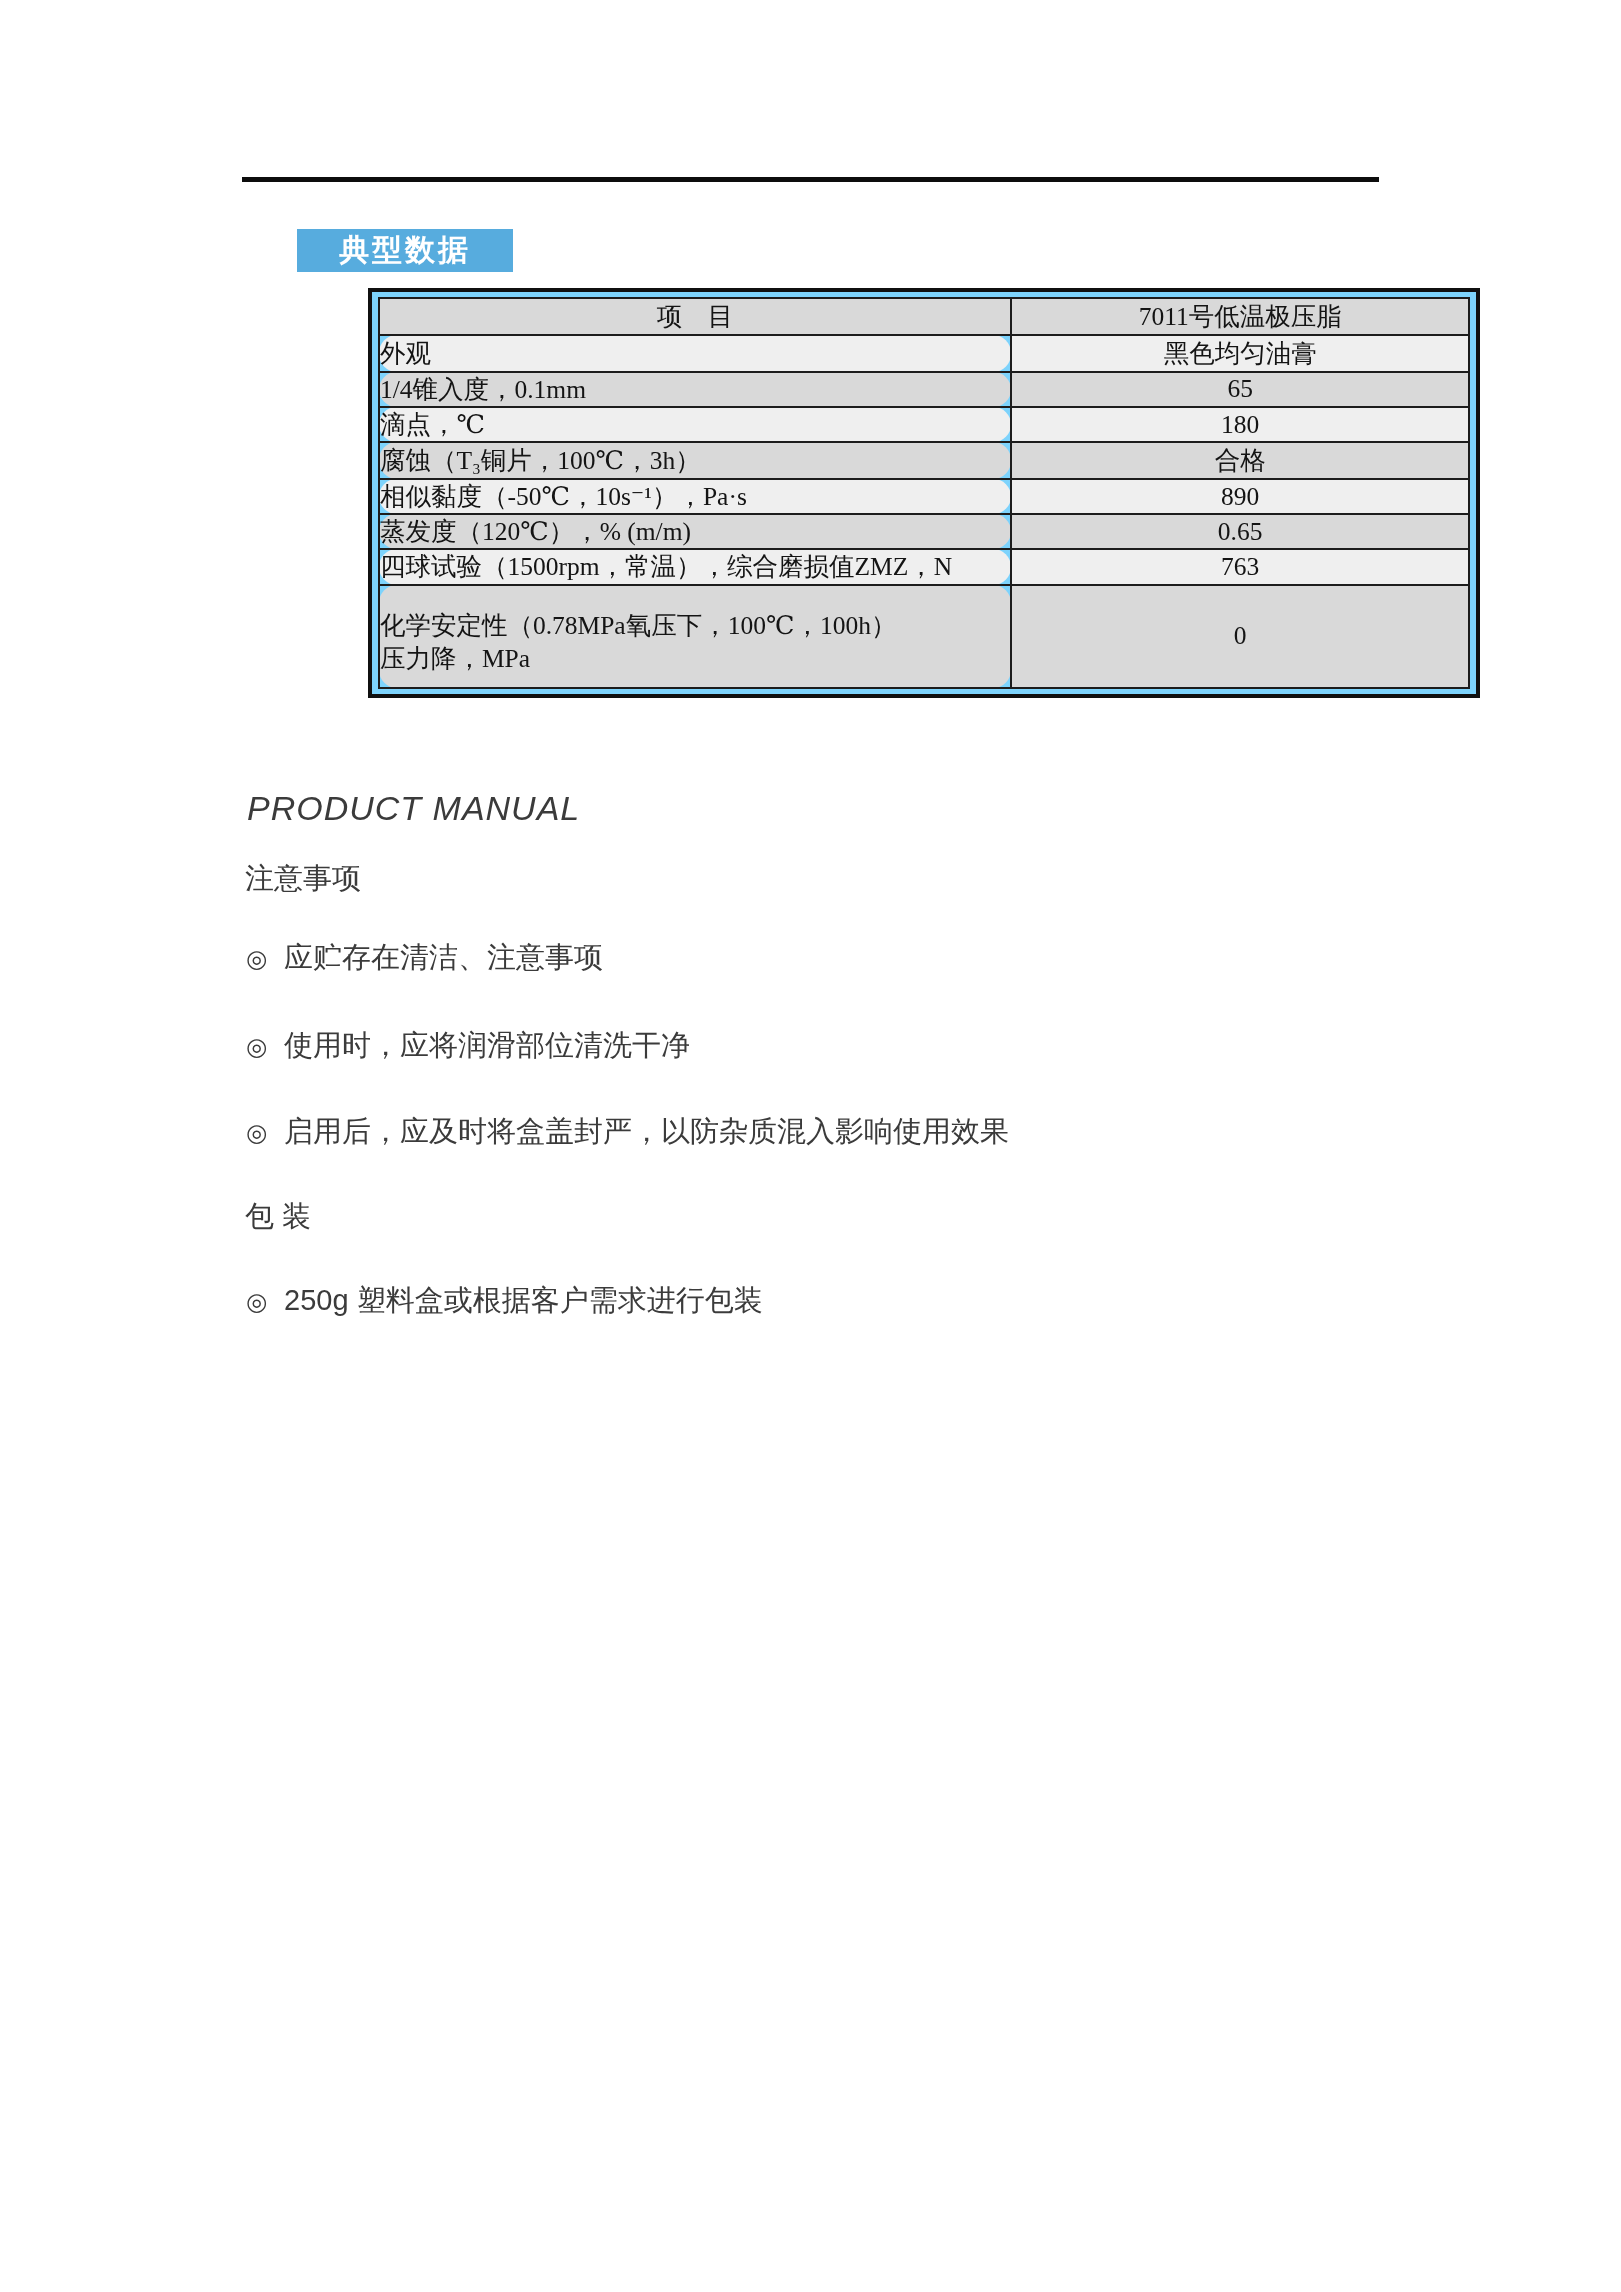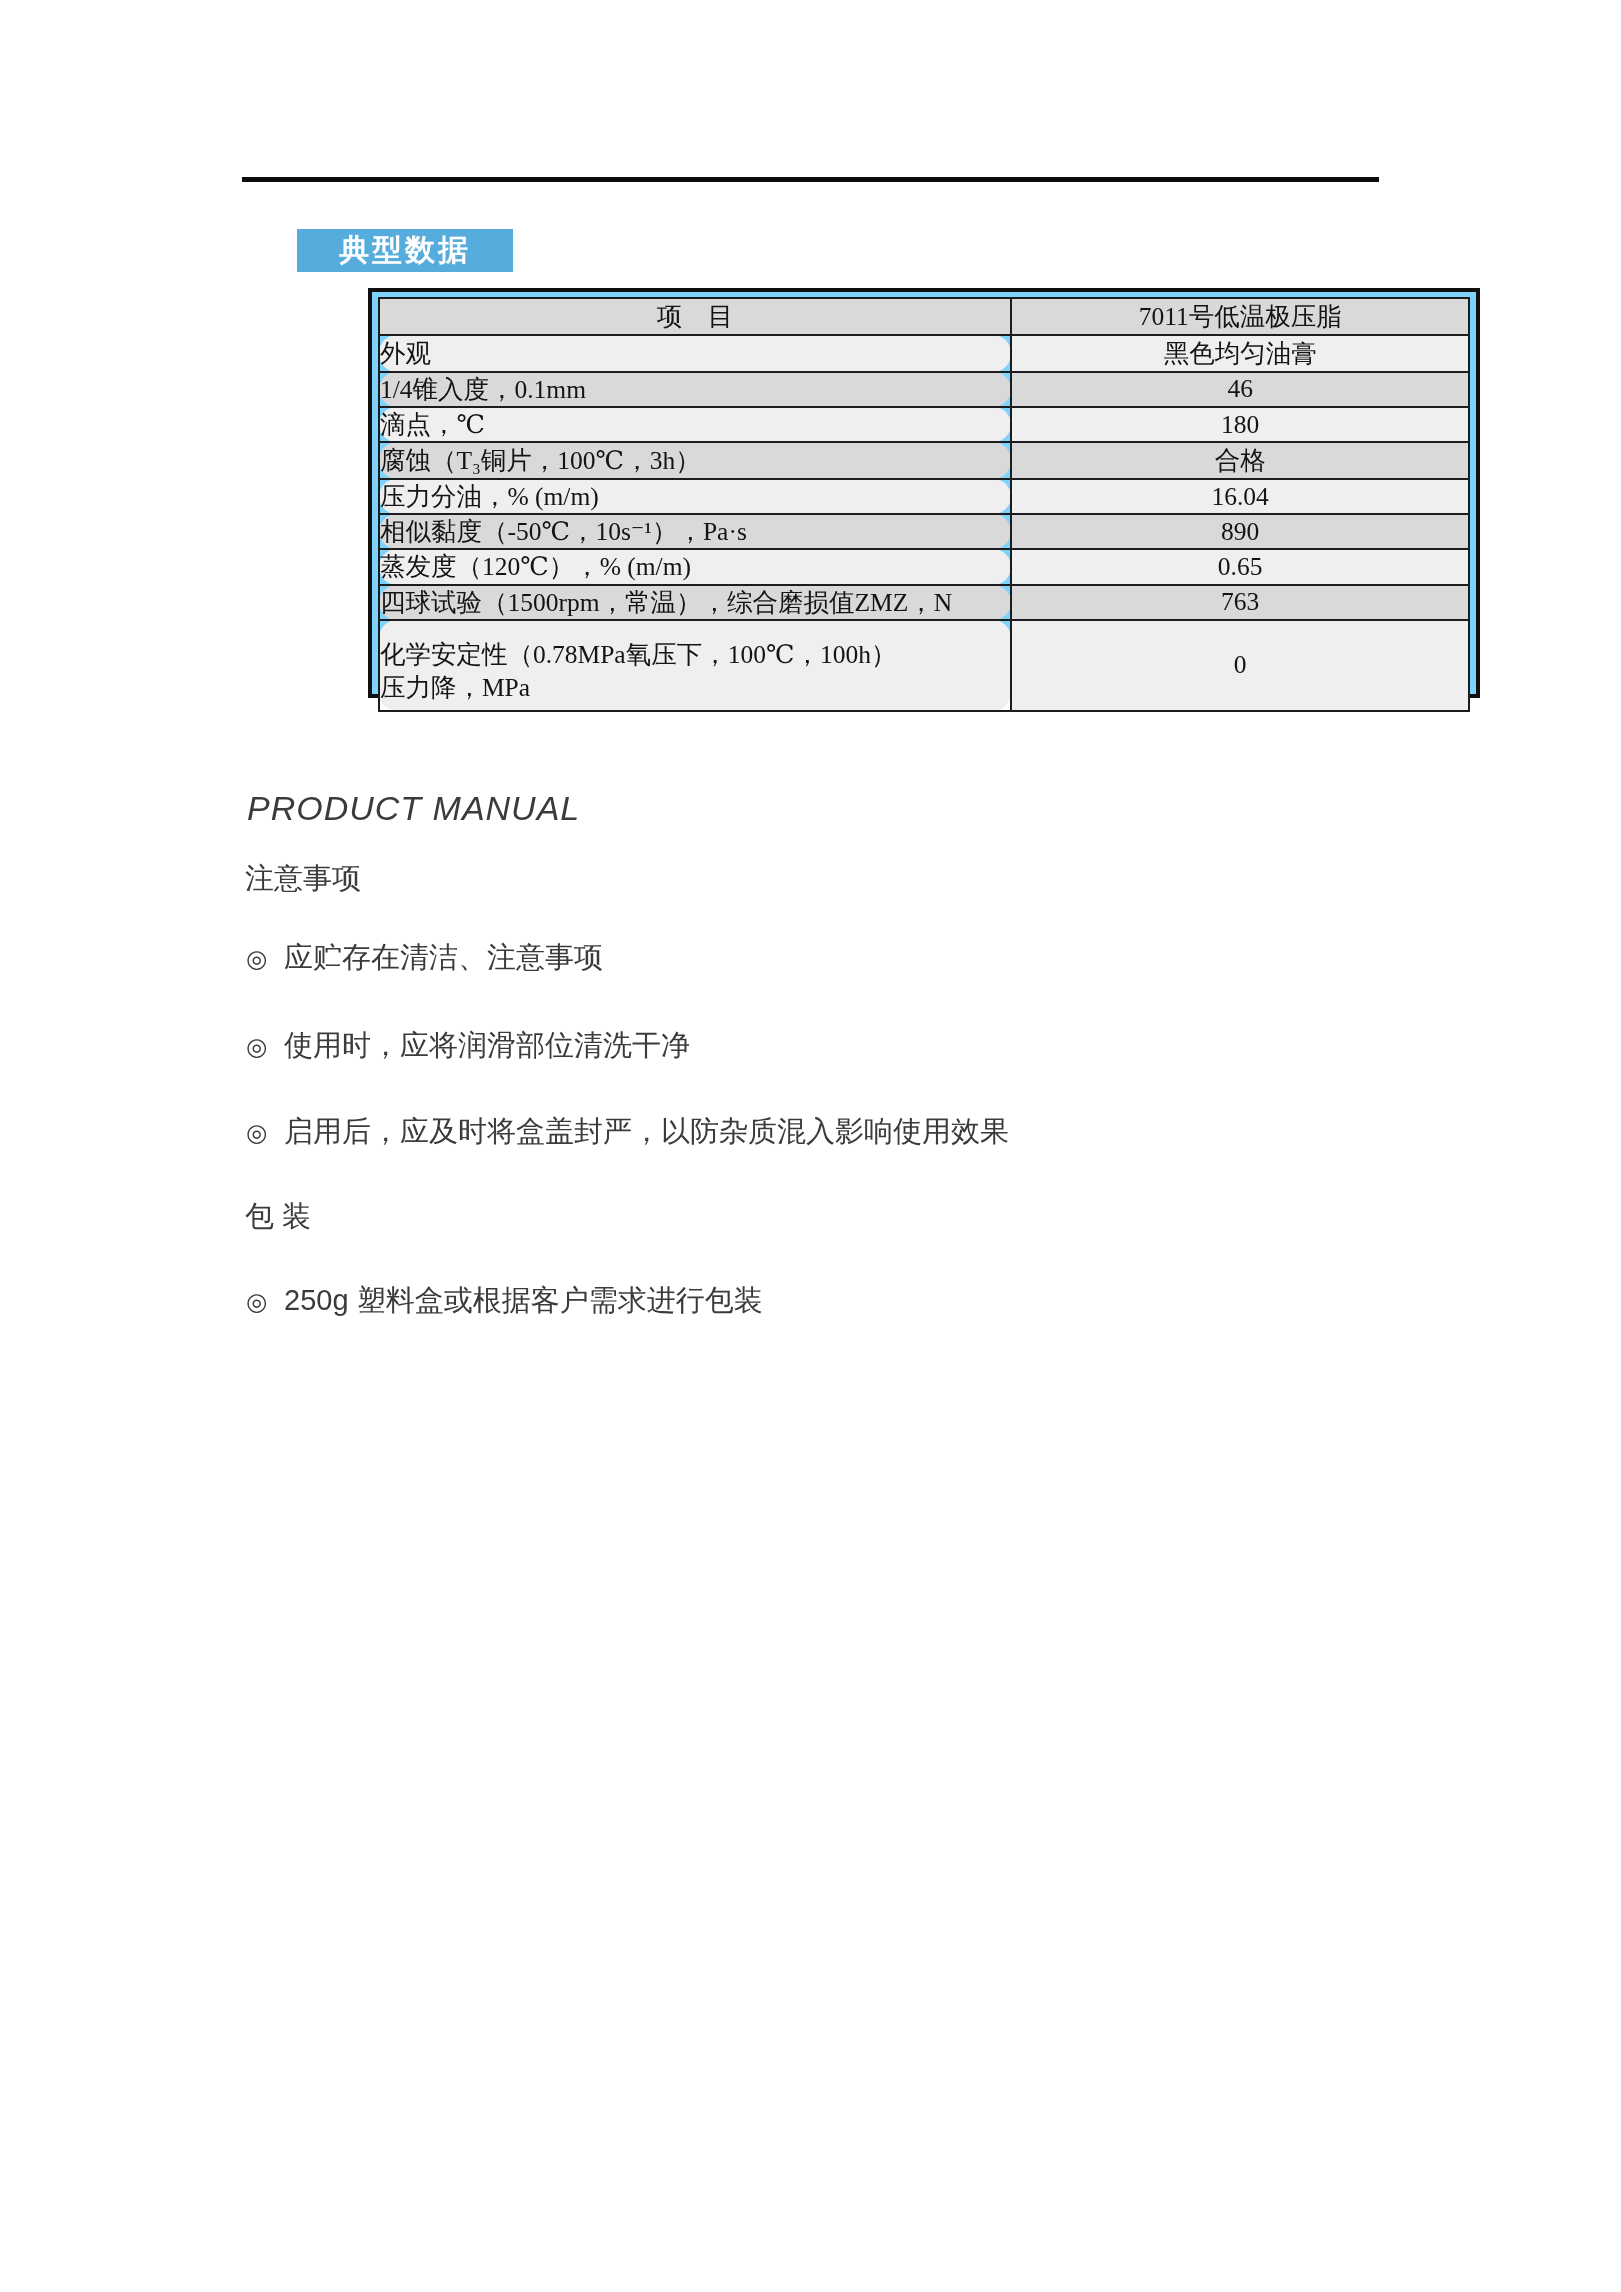--- a/index.html
+++ b/index.html
@@ -108,33 +108,29 @@
           <th>7011号低温极压脂</th>
         </tr>
       </thead>
       <tbody>
         <tr>
           <td class="label">外观</td>
           <td class="value">黑色均匀油膏</td>
         </tr>
         <tr>
           <td class="label">1/4锥入度，0.1mm</td>
-          <td class="value">46</td>
+          <td class="value">65</td>
         </tr>
         <tr>
           <td class="label">滴点，℃</td>
           <td class="value">180</td>
         </tr>
         <tr>
           <td class="label">腐蚀（T₃铜片，100℃，3h）</td>
           <td class="value">合格</td>
-        </tr>
-        <tr>
-          <td class="label">压力分油，% (m/m)</td>
-          <td class="value">16.04</td>
         </tr>
         <tr>
           <td class="label">相似黏度（-50℃，10s⁻¹），Pa·s</td>
           <td class="value">890</td>
         </tr>
         <tr>
           <td class="label">蒸发度（120℃），% (m/m)</td>
           <td class="value">0.65</td>
         </tr>
         <tr>

